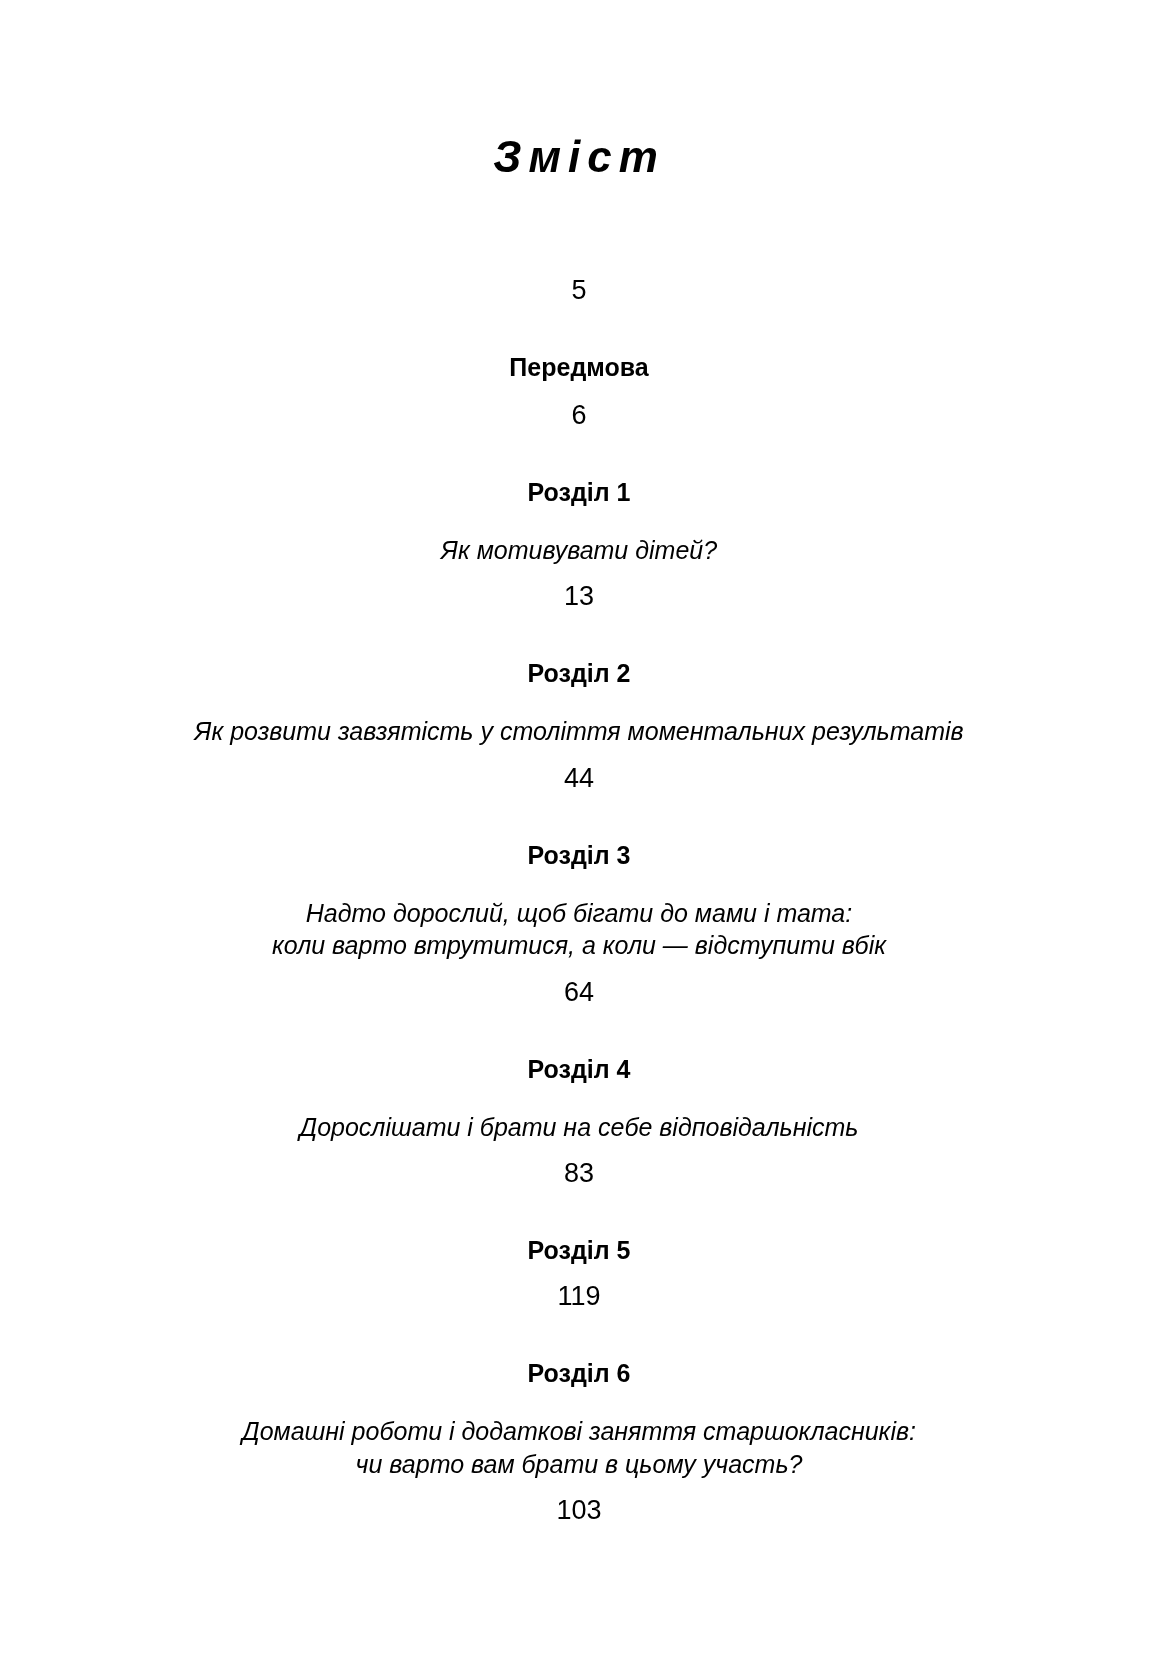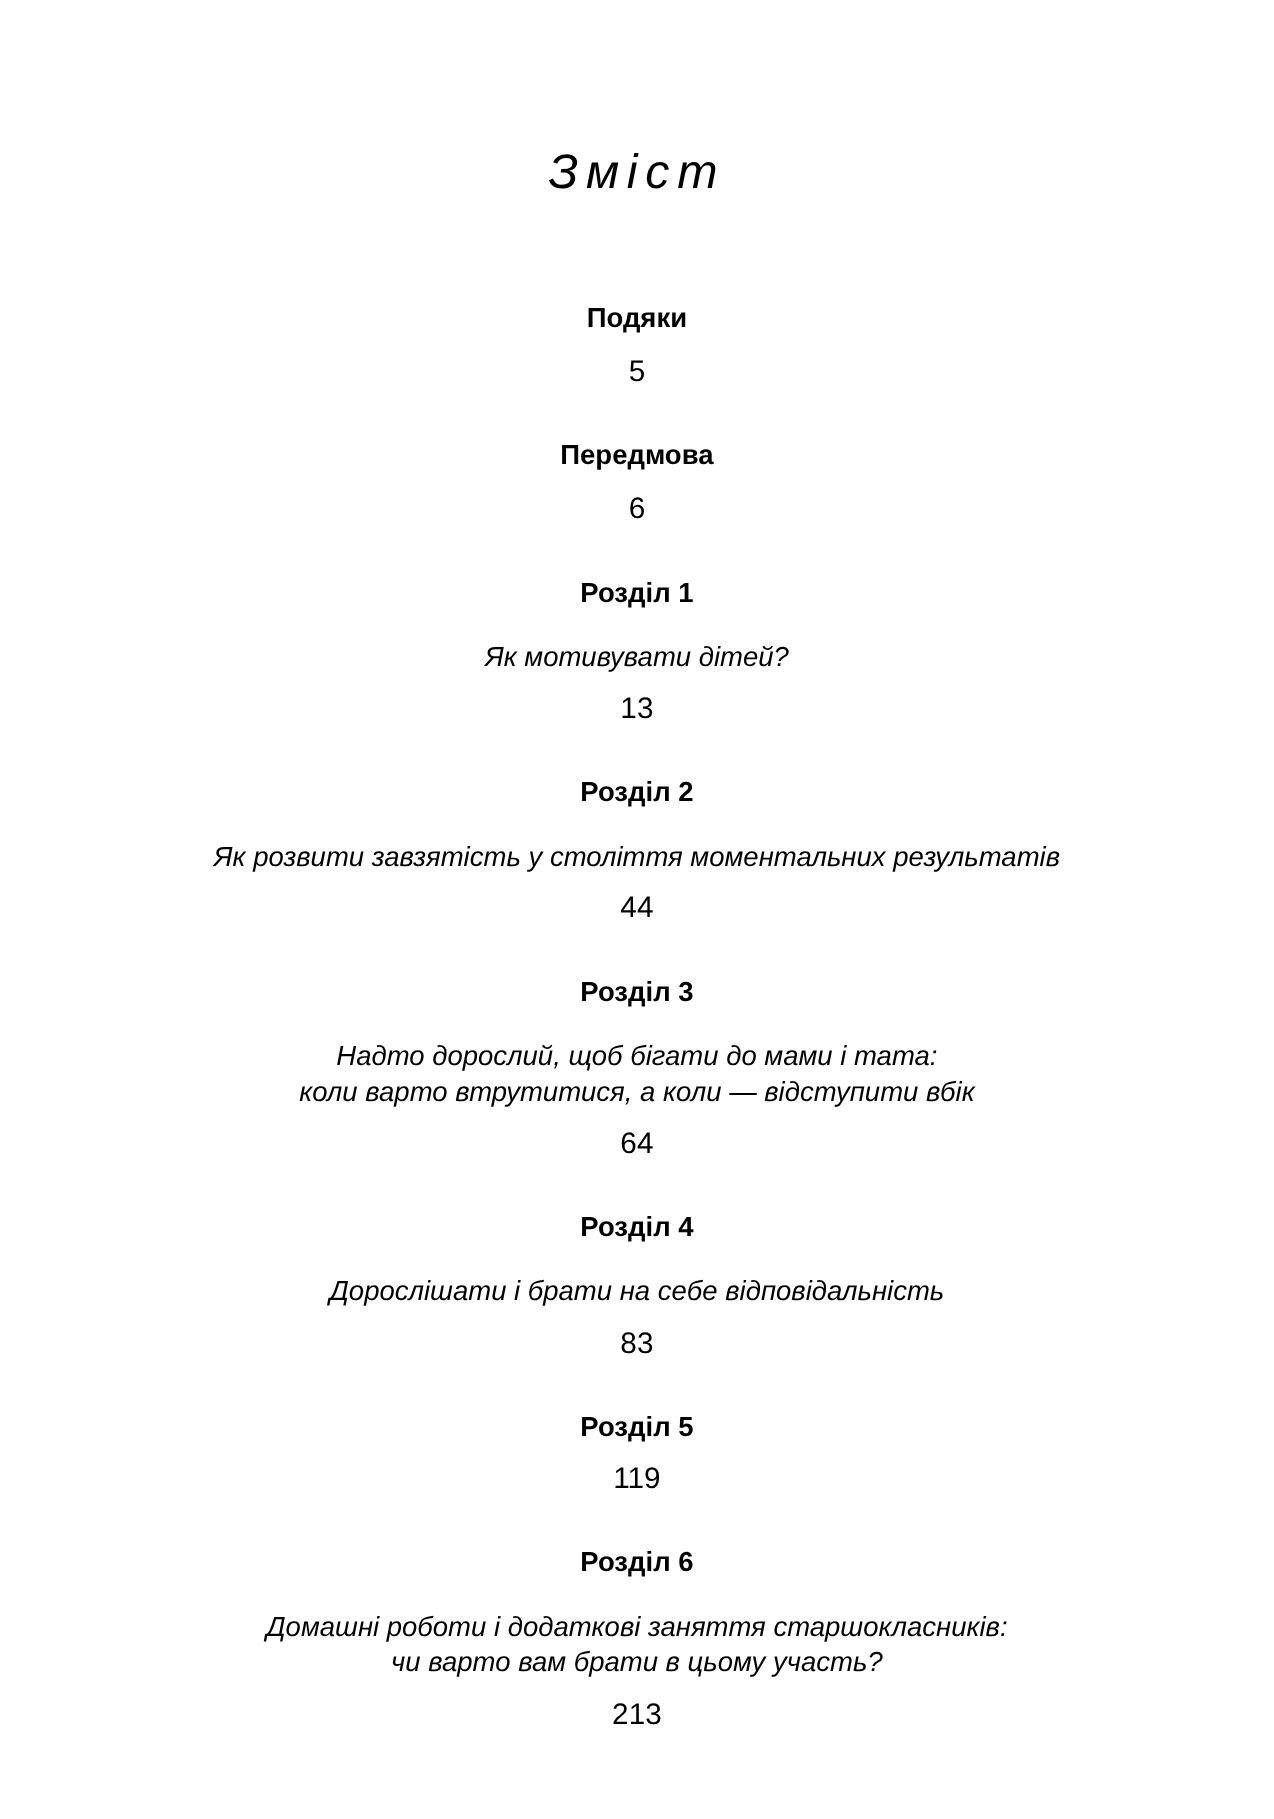--- a/index.html
+++ b/index.html
@@ -21,21 +21,21 @@
     position: relative;
     width: 1158px;
     height: 1654px;
     box-sizing: border-box;
     background: #ffffff;
   }
 
   .page-title {
     text-align: center;
     font-size: 44px;
-    font-weight: normal;
+    font-weight: bold;
     font-style: italic;
     letter-spacing: 7px;
     padding-top: 104px;
     line-height: 1.1;
     color: #000000;
   }
 
   .toc {
     margin: 0;
     padding: 0;
@@ -85,21 +85,20 @@
 </head>
 <body>
 
 <div class="page">
 
   <h1 class="page-title">Зміст</h1>
 
   <ul class="toc">
 
     <li class="toc-entry no-subtitle entry-gap-first">
-      <div class="entry-heading">Подяки</div>
 
       <div class="entry-page">5</div>
     </li>
 
     <li class="toc-entry no-subtitle entry-gap">
       <div class="entry-heading">Передмова</div>
 
       <div class="entry-page">6</div>
     </li>
 
@@ -130,17 +129,17 @@
 
     <li class="toc-entry entry-gap">
       <div class="entry-heading">Розділ 5</div>
       <div class="entry-page">119</div>
     </li>
 
     <li class="toc-entry entry-gap">
       <div class="entry-heading">Розділ 6</div>
       <div class="entry-subtitle">Домашні роботи і додаткові заняття старшокласників:
 чи варто вам брати в цьому участь?</div>
-      <div class="entry-page">213</div>
+      <div class="entry-page">103</div>
     </li>
 
   </ul>
 </div>
 
 </body></html>

